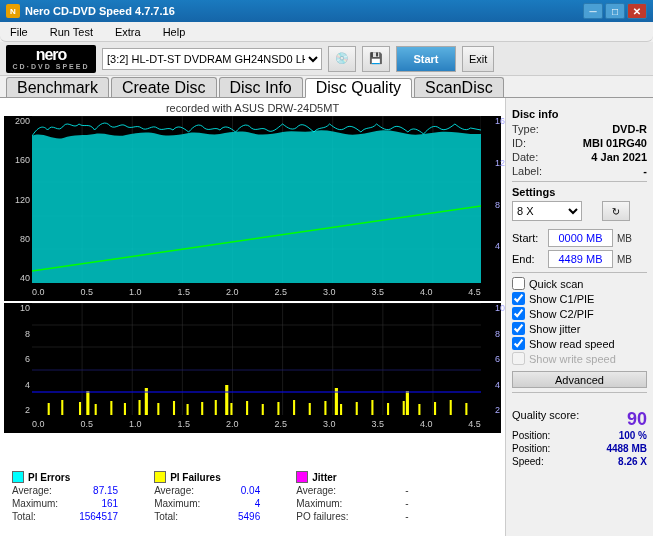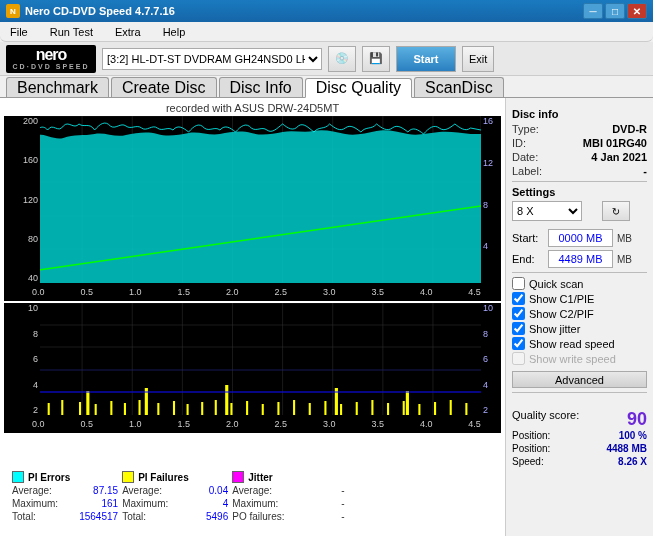--- a/index.html
+++ b/index.html
@@ -174,33 +174,32 @@
       width: 28px;
       display: flex;
       flex-direction: column;
       justify-content: space-between;
       align-items: flex-end;
       padding-right: 2px;
       font-size: 9px;
       color: #ccc;
       background: black;
       z-index: 2;
-      margin-left: 8px;
     }
     .y-axis-right {
       position: absolute;
       right: 0;
       top: 0;
       bottom: 18px;
       width: 20px;
       display: flex;
       flex-direction: column;
       justify-content: space-between;
       align-items: flex-start;
-      padding-left: 2px;
+      padding-left: 14px;
       font-size: 9px;
       color: #aaf;
       background: black;
       z-index: 2;
       margin-left: 24px;
     }
 
     .x-axis {
       position: absolute;
       bottom: 0;
@@ -222,21 +221,21 @@
       right: 20px;
       bottom: 18px;
       overflow: hidden;
     }
 
     
     .stats-area {
       background: white;
       padding: 4px 8px;
       display: flex;
-      gap: 4px;
+      gap: 36px;
       font-size: 10px;
       height: 65px;
     }
 
     .stat-group { display: flex; flex-direction: column; gap: 2px; }
     .stat-header { display: flex; align-items: center; gap: 4px; font-weight: bold; font-size: 10px; }
     .stat-color-box { width: 12px; height: 12px; border: 1px solid #666; }
     .stat-row { display: flex; justify-content: space-between; gap: 10px; }
     .stat-label { color: #333; }
     .stat-value { color: #00f; font-weight: normal; min-width: 50px; text-align: right; }

